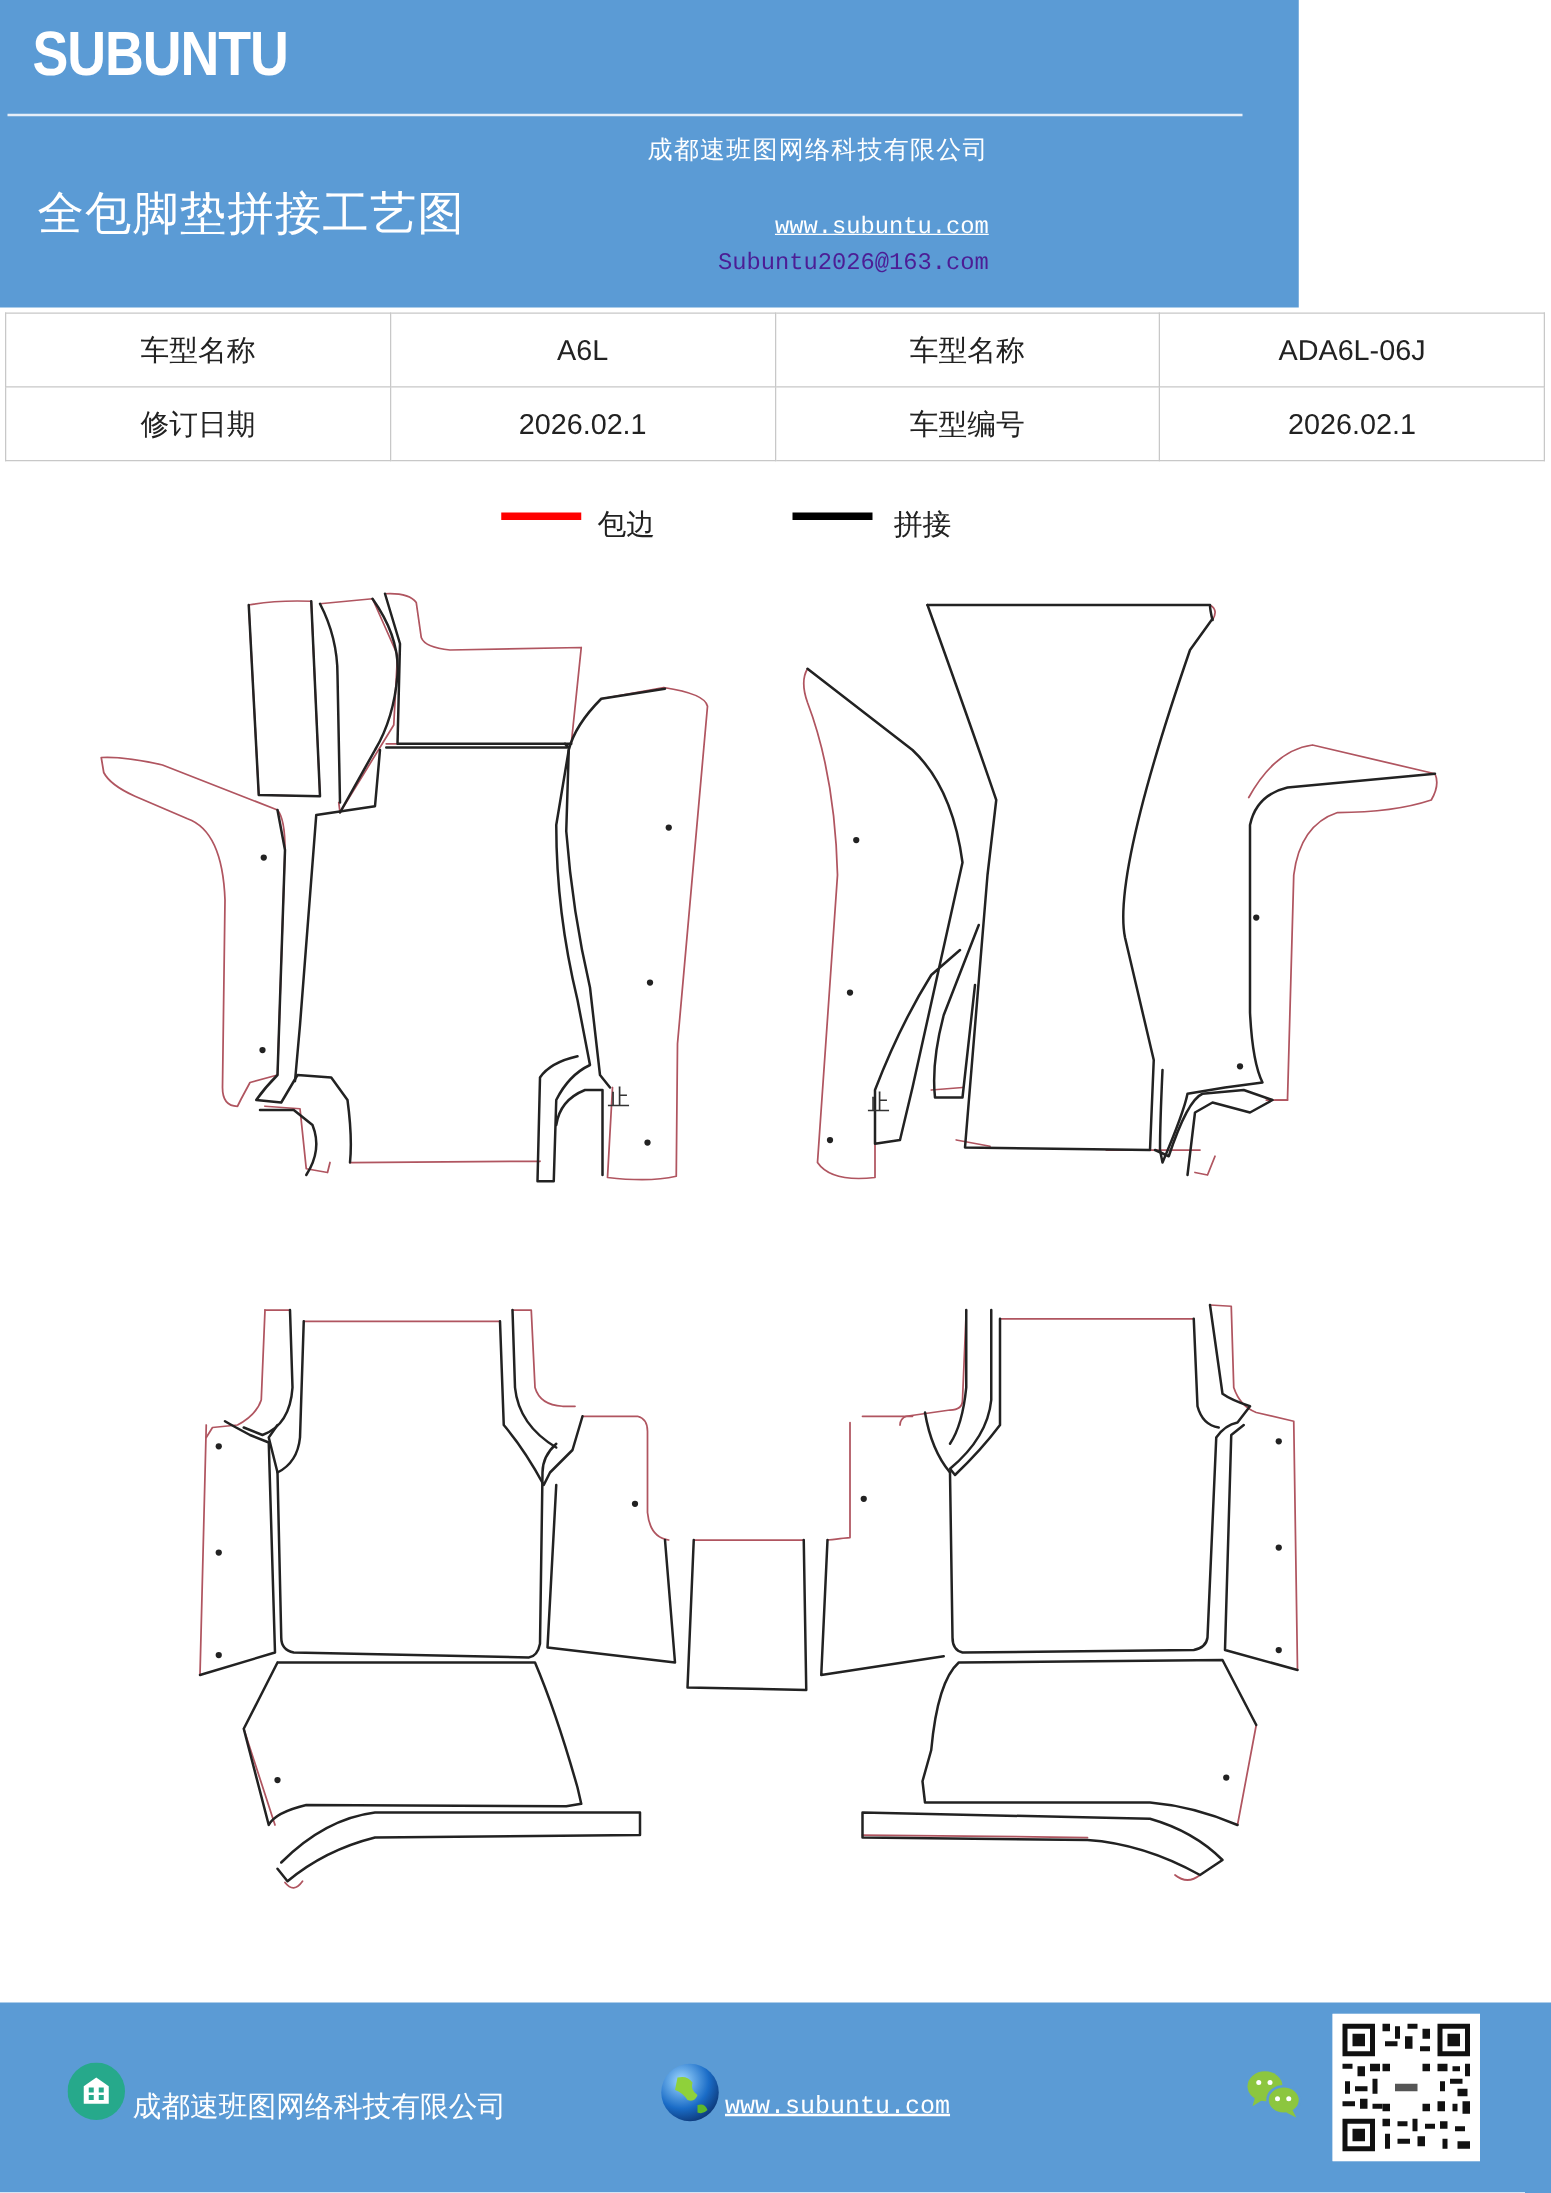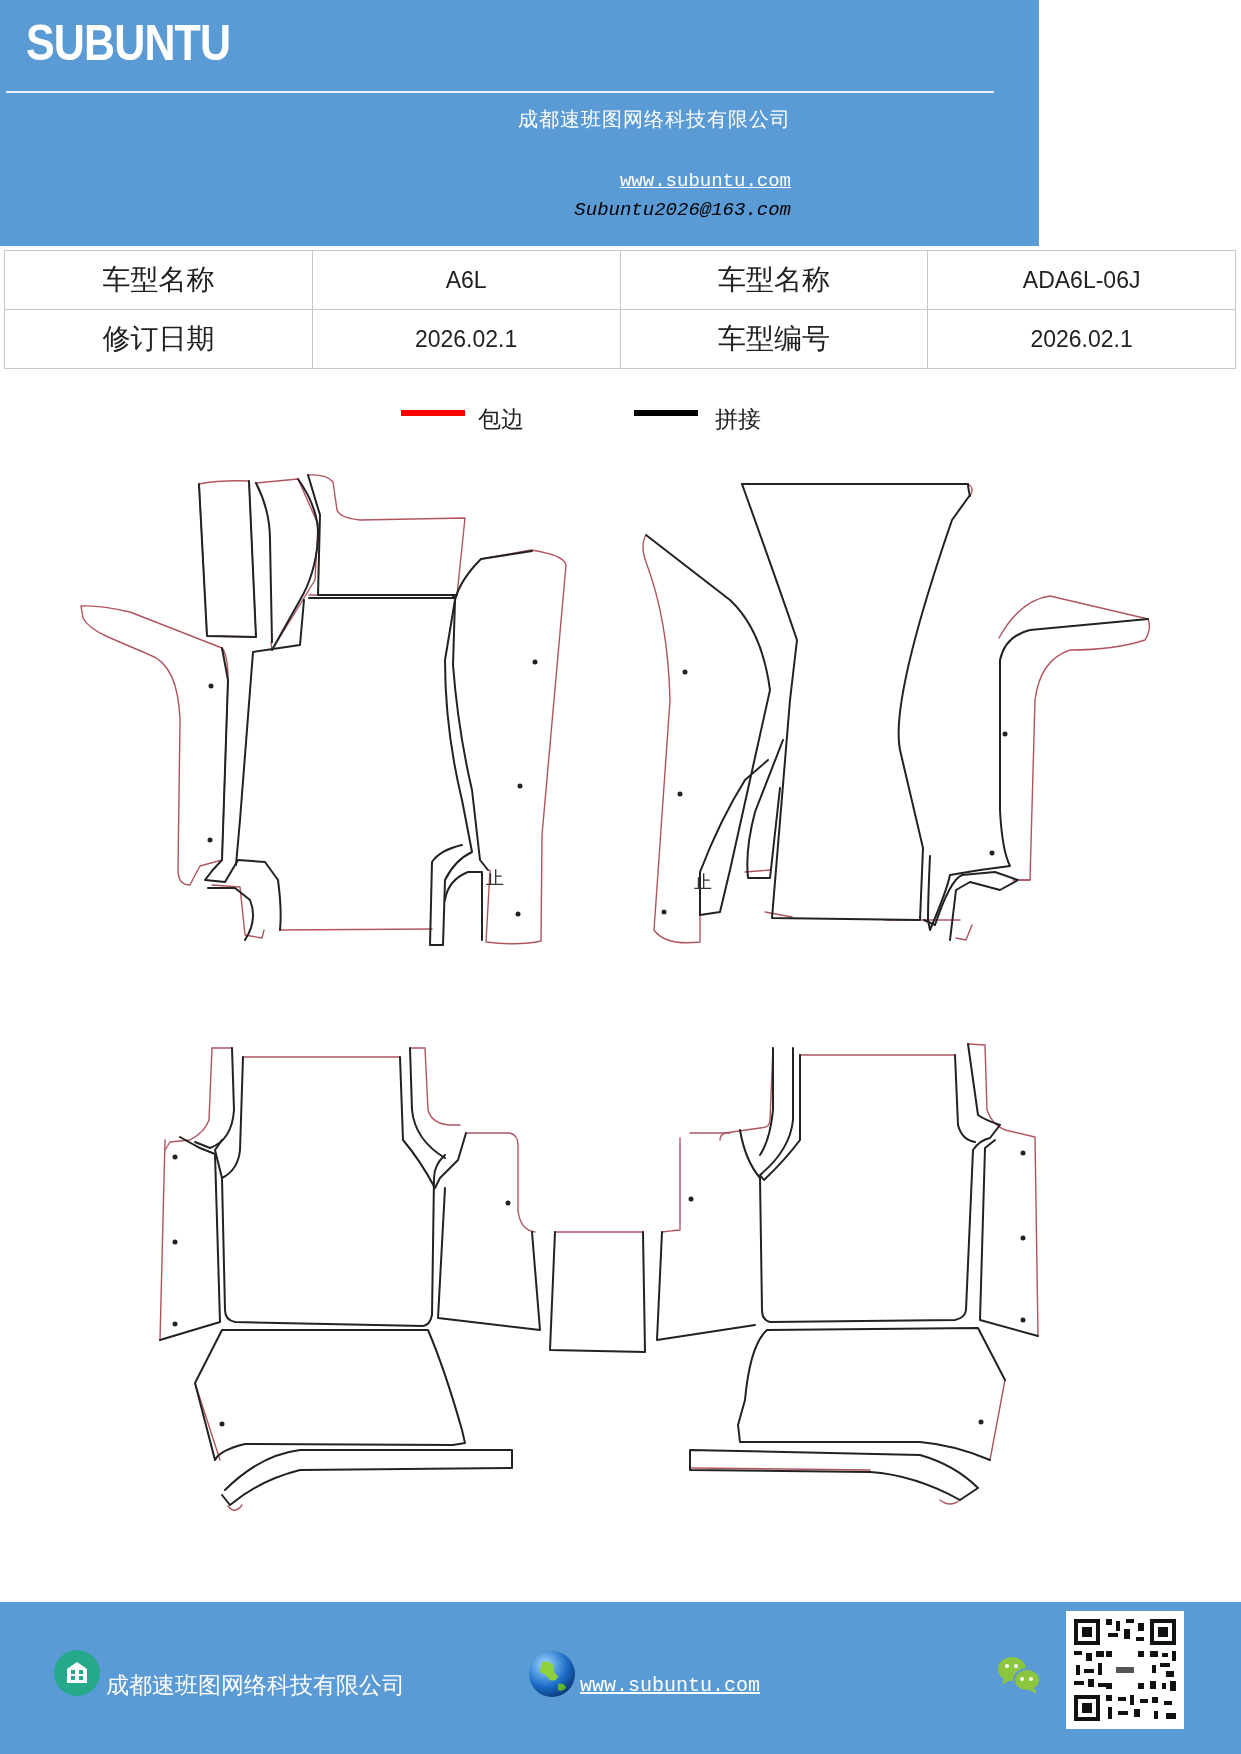--- a/index.html
+++ b/index.html
@@ -3,42 +3,43 @@
 <meta charset="utf-8">
 <style>
   html, body { margin:0; padding:0; }
   body { width:1241px; height:1754px; position:relative; background:#ffffff; font-family:"DejaVu Sans", sans-serif; overflow:hidden; }
   .header { position:absolute; left:0; top:0; width:1039px; height:246px; background:#5b9bd5; }
   .brand { position:absolute; left:26px; top:14px; color:#fff; font-family:"Liberation Sans", sans-serif; font-weight:bold; font-size:50px; letter-spacing:-1px; transform:scaleX(0.86); transform-origin:left top; }
   .hline { position:absolute; left:6px; top:91px; width:988px; height:2px; background:#e6eef8; }
   .title { position:absolute; left:30px; top:146px; color:#fff; font-family:"DejaVu Serif", serif; font-size:37px; letter-spacing:1px; }
   .company { position:absolute; right:248px; top:106px; color:#fff; font-family:"DejaVu Serif", serif; font-size:20px; letter-spacing:1px; }
   .web { position:absolute; right:248px; top:170px; color:#fff; font-family:"Liberation Mono", monospace; font-size:19px; text-decoration:underline; }
-  .email { position:absolute; right:248px; top:199px; color:#000000; font-family:"Liberation Mono", monospace; font-size:19px;font-style:italic; }
+  .email { position:absolute; right:248px; top:199px; color:#4c1d95; font-family:"Liberation Mono", monospace; font-size:19px; }
   .sop { position:absolute; left:1043px; top:68px; color:#fff; font-family:"DejaVu Sans", sans-serif; font-weight:bold; font-size:86px; letter-spacing:2px; }
   .info { position:absolute; left:4px; top:250px; width:1232px; border-collapse:collapse; }
   .info td { border:1.5px solid #c8c8c8; height:56px; text-align:center; width:25%; font-size:23px; color:#222; }
-  .info td.lbl { font-family:Liberation Mono, monospace; font-size:28px; }
+  .info td.lbl { font-family:Liberation Mono, monospace; font-size:23px; }
   .info td.val { font-family:"Liberation Sans", sans-serif; }
   .legend { position:absolute; top:400px; left:0; width:1241px; height:40px;text-align:right; }
   .lg-line { position:absolute; top:10px; width:64px; height:6px; }
   .lg-text { position:absolute; top:4px; font-family:"DejaVu Serif", serif; font-size:23px; color:#222; }
   .diagram { position:absolute; left:0; top:450px; width:1241px; height:1120px; }
   .footer { position:absolute; left:0; top:1602px; width:1241px; height:152px; background:#5b9bd5; }
   .f-icon { position:absolute; }
   .f-text { position:absolute; color:#fff; font-family:"DejaVu Serif", serif; font-size:23px; }
   .f-link { position:absolute; color:#fff; font-family:"Liberation Mono", monospace; font-size:20px; text-decoration:underline; }
   .qr { position:absolute; left:1066px; top:1611px; width:118px; height:118px; background:#fff; }
 </style>
 </head>
 <body>
 
 <div class="header">
   <div class="brand">SUBUNTU</div>
   <div class="hline"></div>
+  <div class="title">全包脚垫拼接工艺图</div>
   <div class="company">成都速班图网络科技有限公司</div>
   <div class="web">www.subuntu.com</div>
   <div class="email">Subuntu2026@163.com</div>
   <div class="sop">SOP</div>
 </div>
 
 <table class="info">
   <tbody>
       <tr>
     <td class="lbl">车型名称</td>

